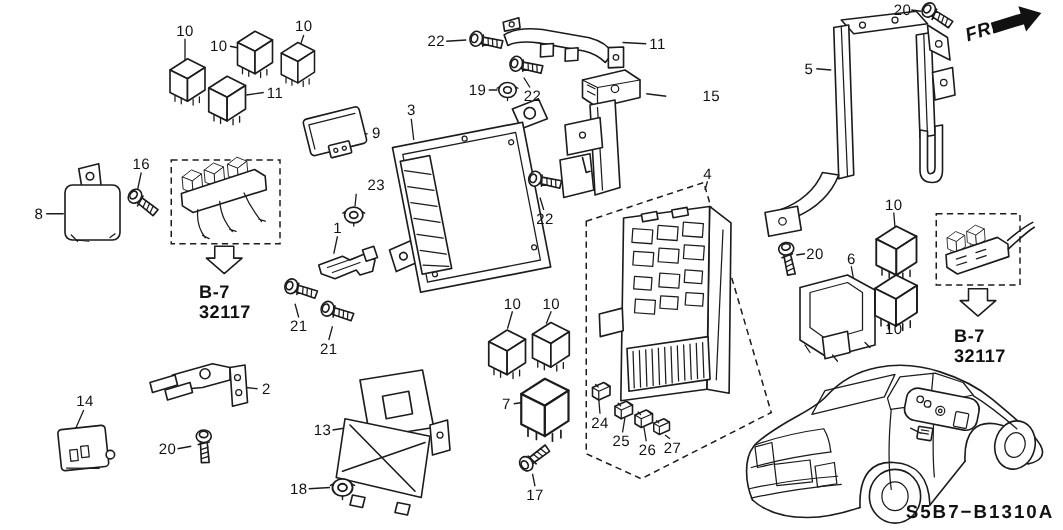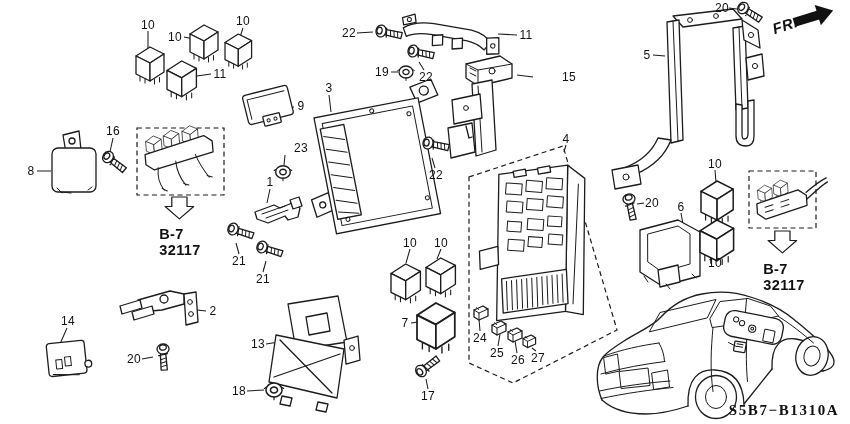--- a/index.html
+++ b/index.html
@@ -4,21 +4,21 @@
 <style>
   html,body{margin:0;padding:0;background:#fff;}
   .stage{position:relative;width:850px;height:424px;background:#fff;overflow:hidden;
          font-family:"Liberation Sans",sans-serif;color:#111;}
   .stage svg{position:absolute;left:0;top:0;}
   .lbl{position:absolute;transform:translate(-50%,-50%);font-size:12px;font-weight:400;
        letter-spacing:.3px;white-space:nowrap;line-height:1;}
   .refblock{position:absolute;transform:translate(-50%,-50%);
             font-size:14.5px;font-weight:800;line-height:1.08;letter-spacing:.4px;}
   .code{position:absolute;transform:translate(-50%,-50%);
-        font-family:Liberation Serif, serif;font-size:15px;font-weight:700;letter-spacing:1.6px;}
+        font-family:Liberation Sans, sans-serif;font-size:15px;font-weight:700;letter-spacing:1.6px;}
   .fr{position:absolute;transform:translate(-50%,-50%) rotate(-18deg);
       font-size:15px;font-weight:800;font-style:italic;letter-spacing:.5px;}
   
   .wf{fill:#fff;stroke:#1c1c1c;stroke-width:1.3;stroke-linejoin:round;stroke-linecap:round;}
   .ln{fill:none;stroke:#1c1c1c;stroke-width:1.3;stroke-linejoin:round;stroke-linecap:round;}
   .th{stroke-width:1;}
   .dash{fill:none;stroke:#1c1c1c;stroke-width:1.2;stroke-dasharray:5 3.5;}
   .ldr{fill:none;stroke:#1c1c1c;stroke-width:1.05;}
   .blk{fill:#111;stroke:none;}
 </style>

